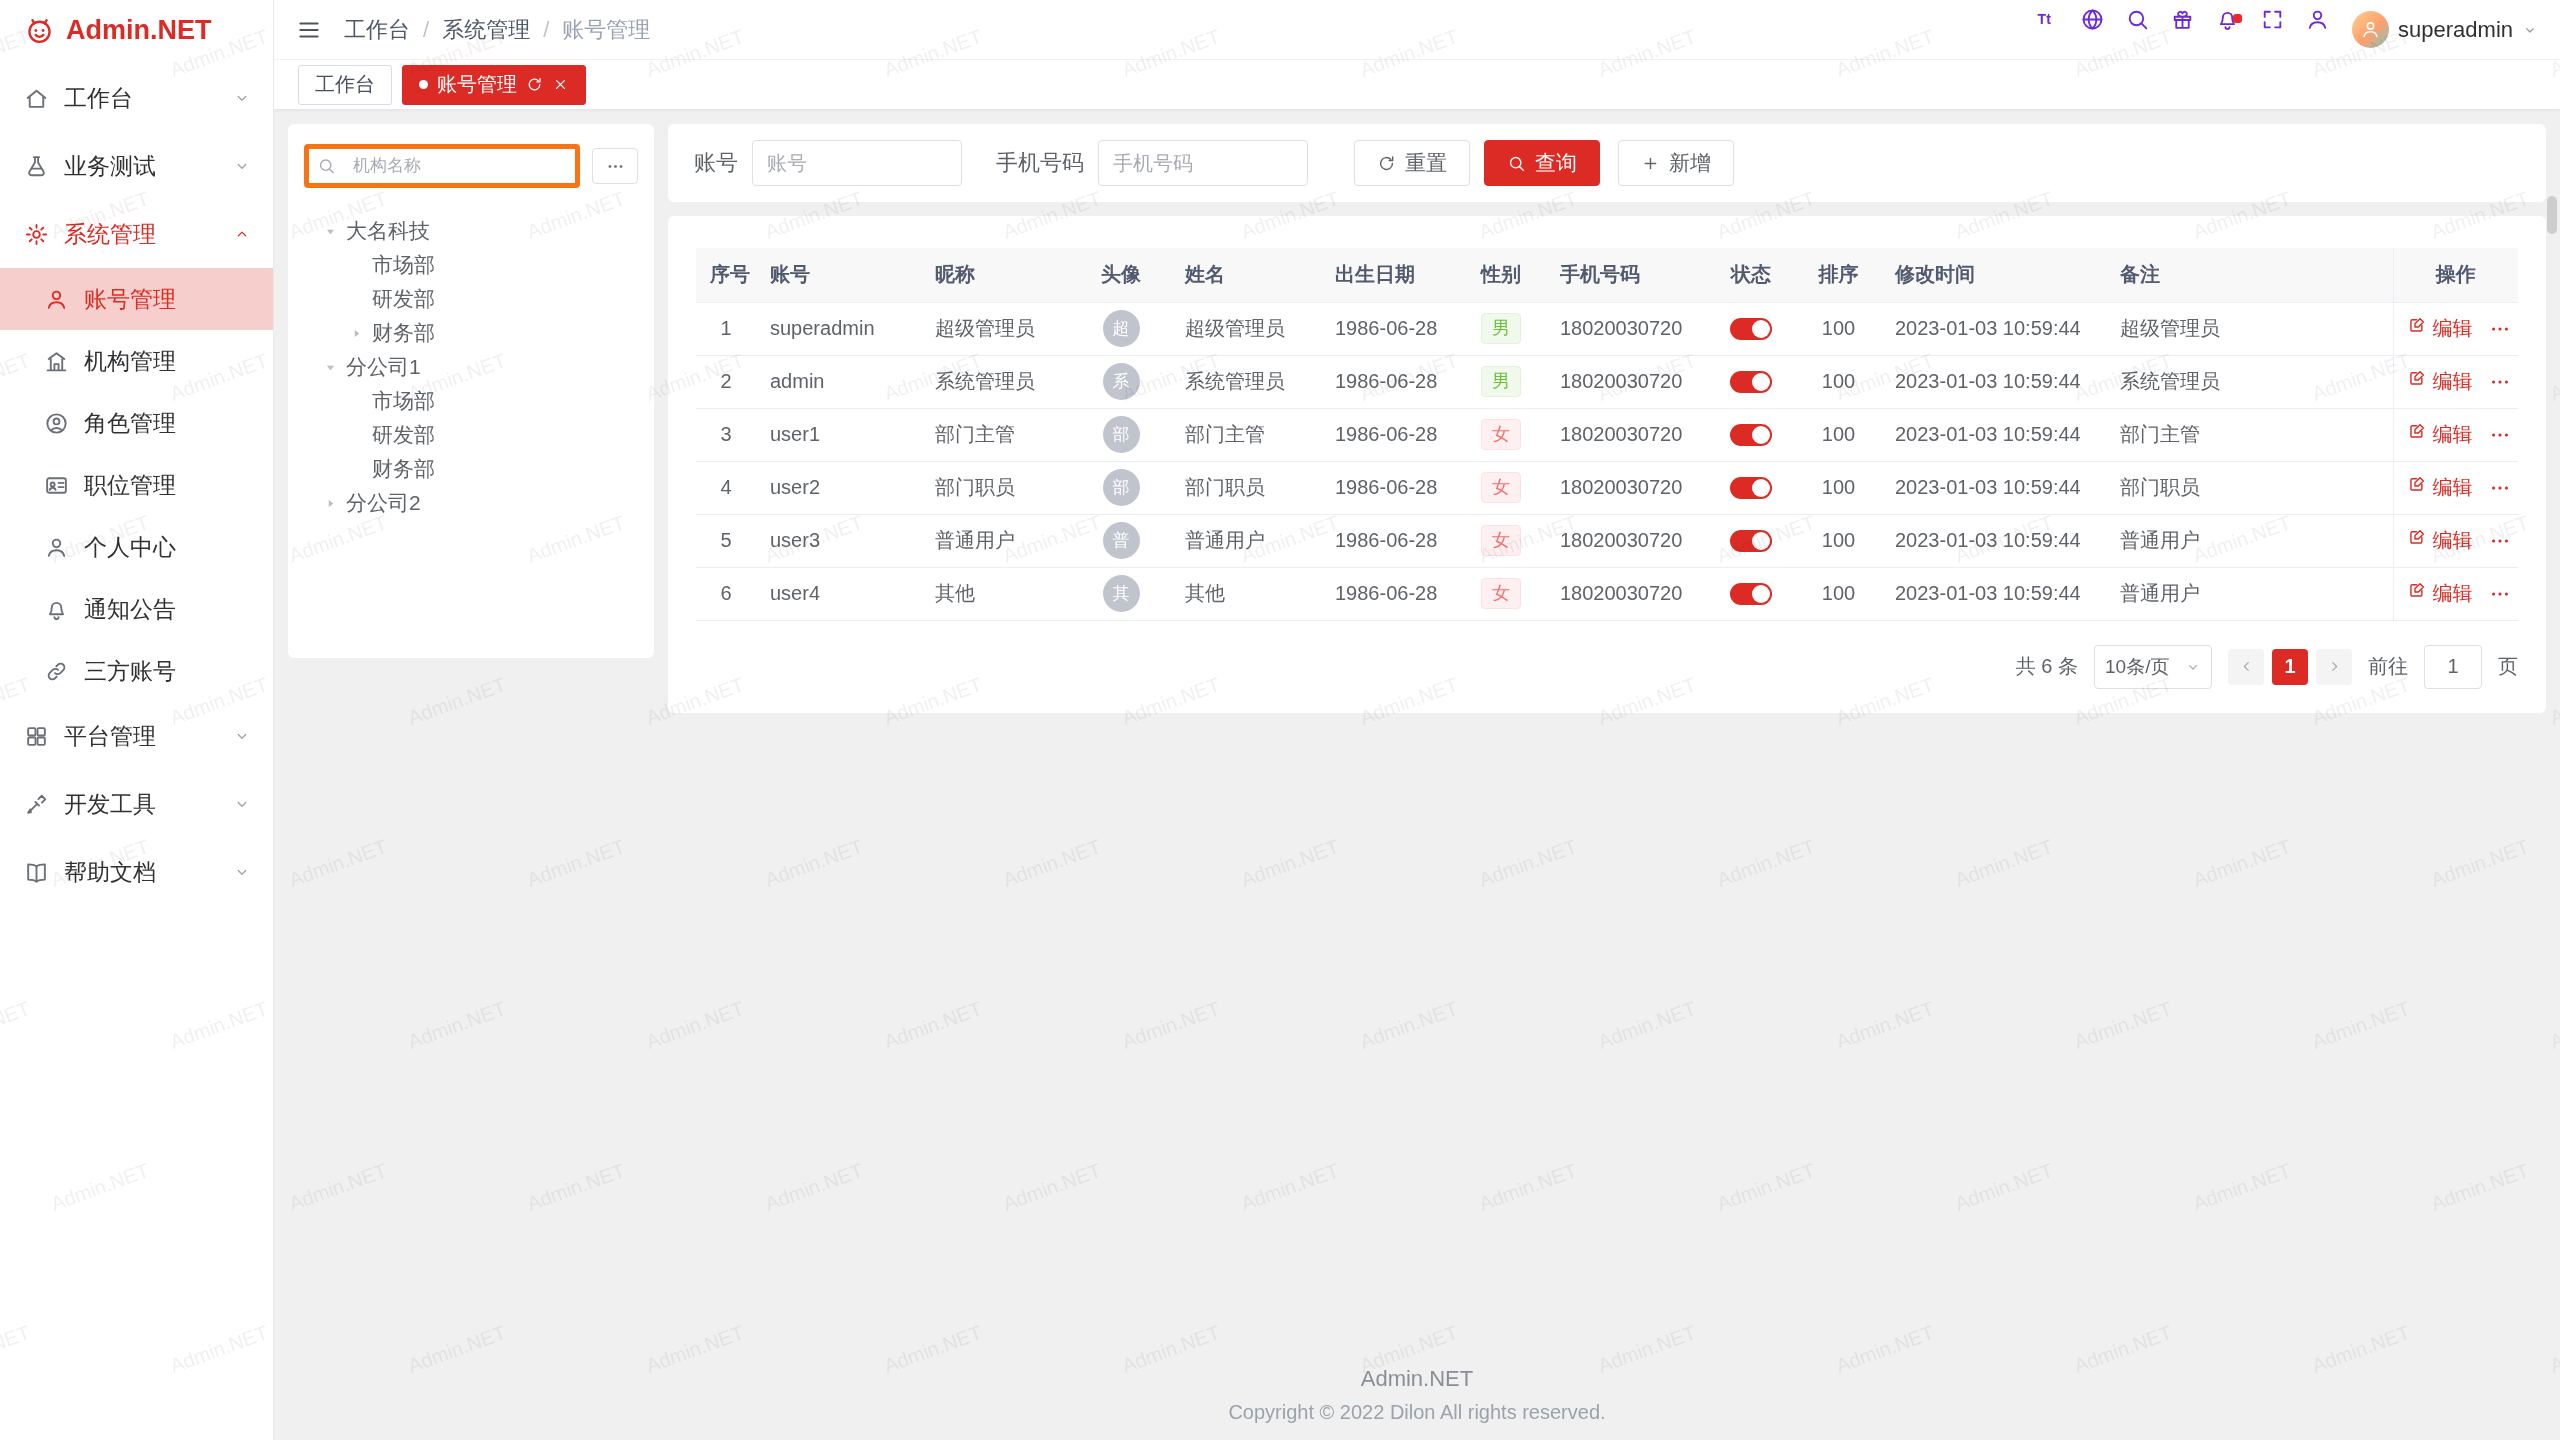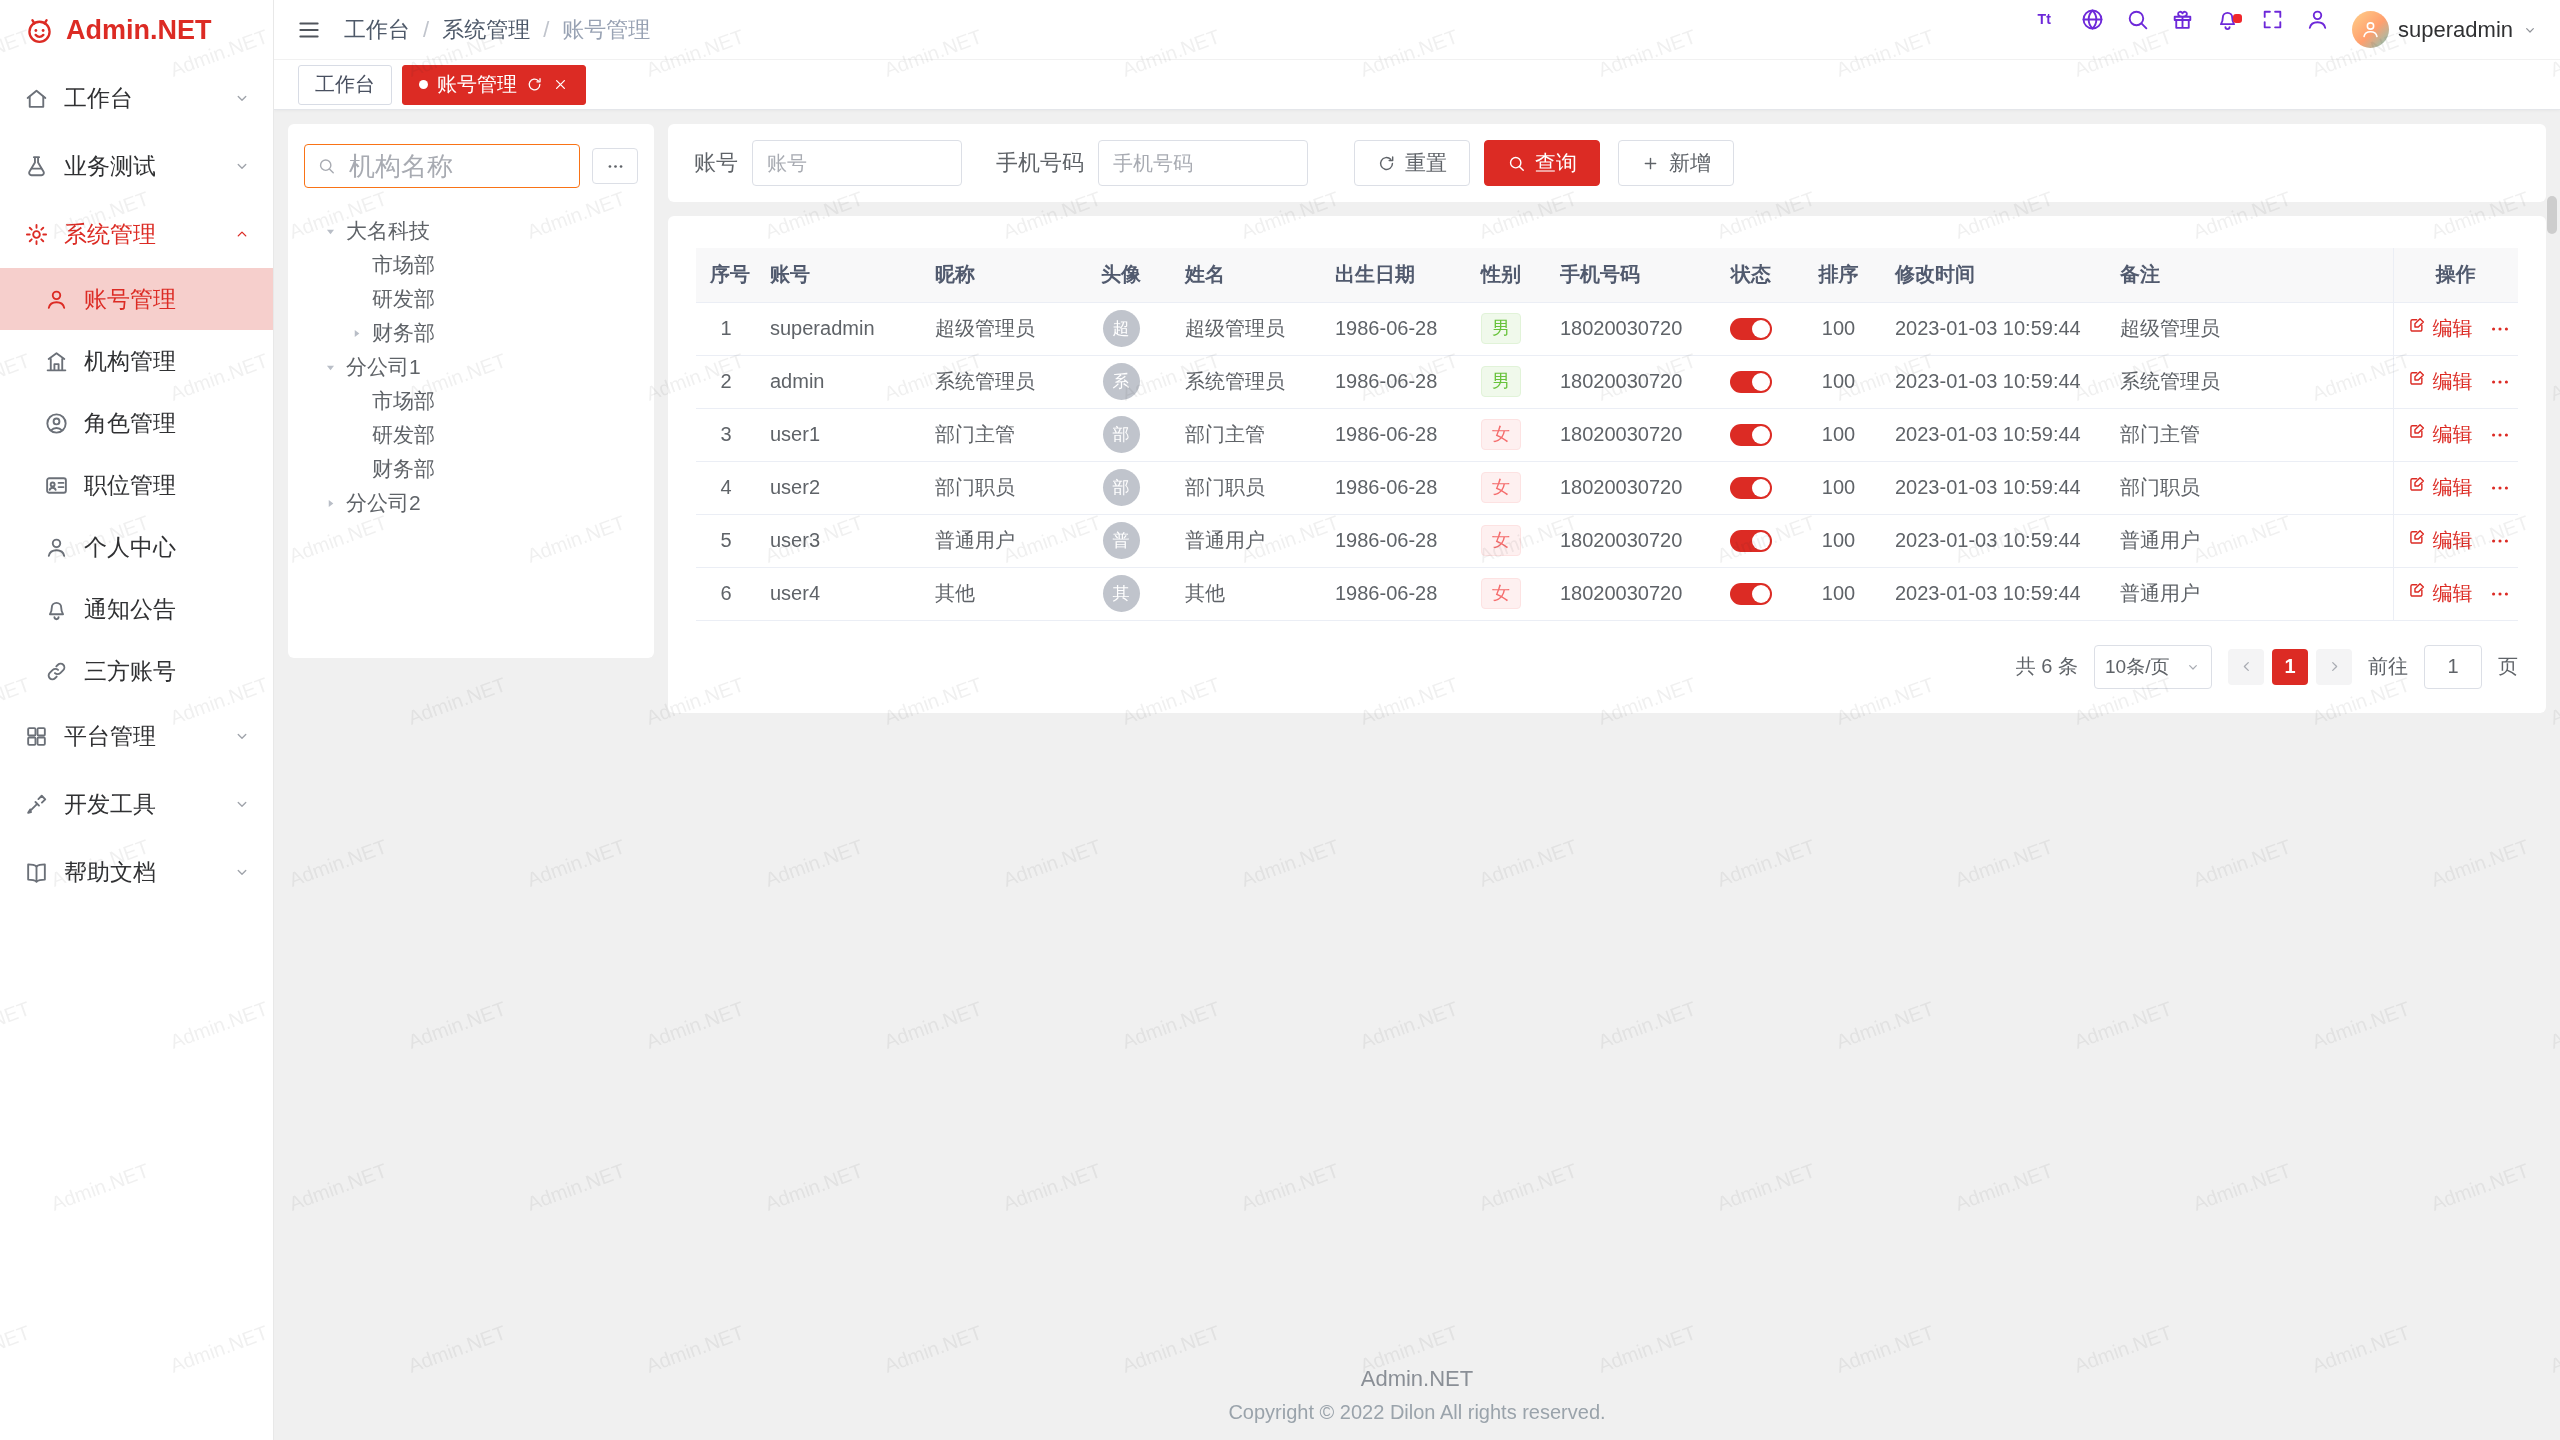--- a/index.html
+++ b/index.html
@@ -57,21 +57,21 @@
   .tab-ic{width:17px;height:17px;cursor:pointer}
 
   
   .content{display:flex;gap:14px;padding:14px 14px 0;align-items:flex-start}
   .card{background:#fff;border-radius:6px}
 
   .org-card{width:366px;height:534px;padding:20px 16px;flex-shrink:0;display:flex;flex-direction:column}
   .org-top{display:flex;gap:12px;align-items:center}
   .input-wrap{position:relative;flex:1}
   .in-ic{position:absolute;left:13px;top:50%;transform:translateY(-50%);width:19px;height:19px;color:#a8abb2}
-  .org-search input{width:100%;height:44px;border:1px solid #f97316;border-radius:4px;padding:0 12px 0 44px;font-size:26px;color:#5f6368;outline:none;background:#fff}
+  .org-search input{width:100%;height:44px;border:5px solid #f97316;border-radius:4px;padding:0 12px 0 44px;font-size:17px;color:#5f6368;outline:none;background:#fff}
   input::placeholder{color:#a8abb2}
   .more-sq{width:46px;height:36px;border:1px solid #dcdfe6;border-radius:4px;background:#fff;display:flex;align-items:center;justify-content:center;color:#5f6368;cursor:pointer}
   .more-sq .ibox{width:19px;height:19px}
   .tree{margin-top:26px}
   .tree-node{display:flex;align-items:center;height:34px;font-size:21px;color:#5f6368;cursor:pointer;padding-left:18px;white-space:nowrap}
   .tree-node.lv1{padding-left:44px}
   .t-caret{width:17px;height:17px;margin-right:7px;color:#b9bec7}
   .t-caret.empty{visibility:hidden}
 
   .right-col{flex:1;display:flex;flex-direction:column;gap:14px;min-width:0}

